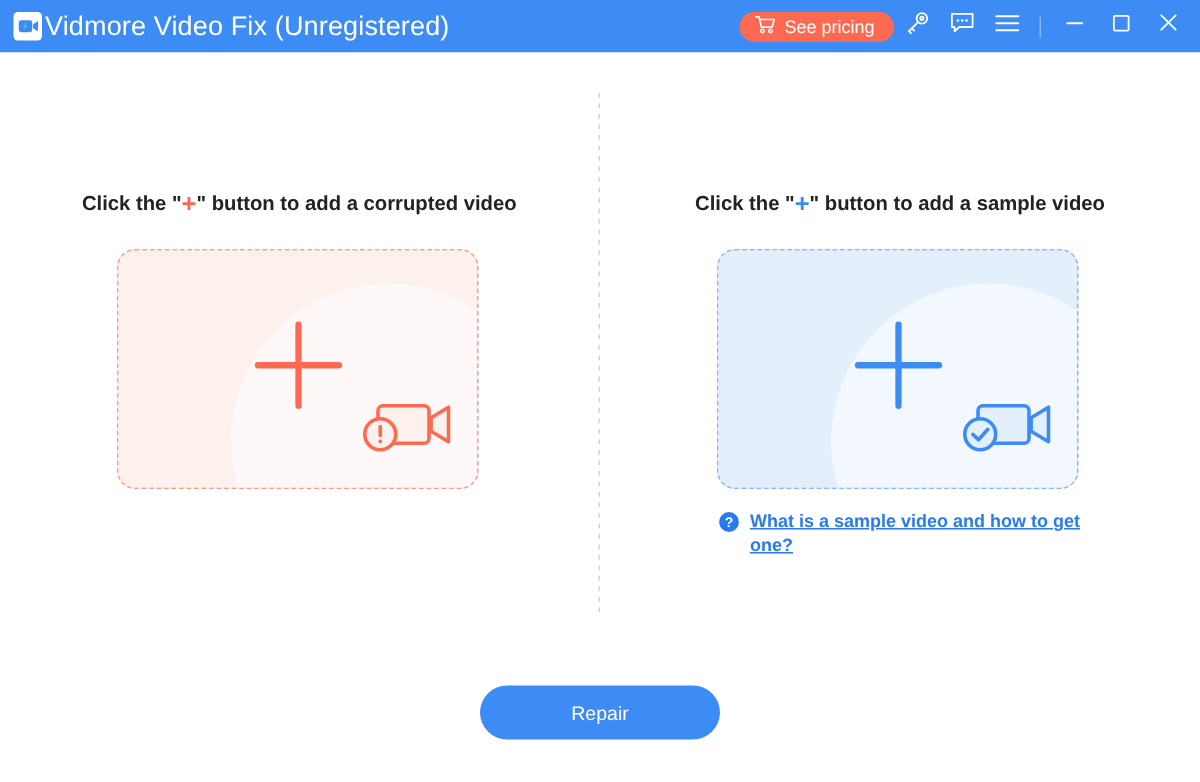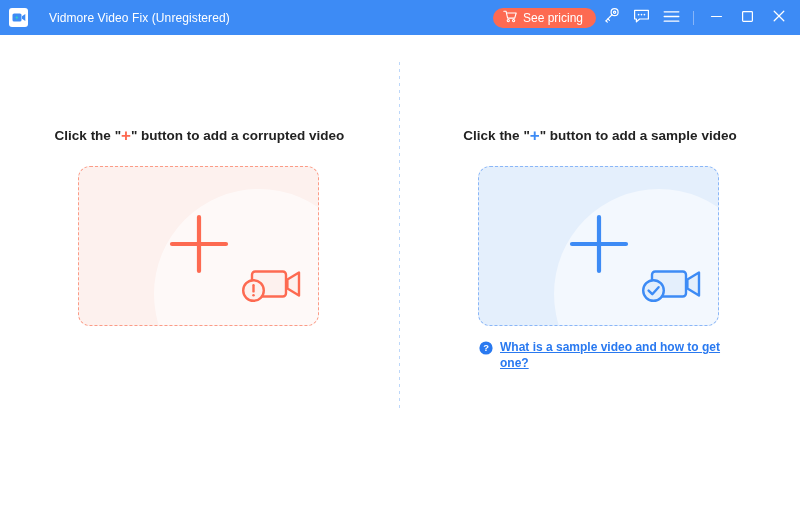--- a/index.html
+++ b/index.html
@@ -36,23 +36,23 @@
     margin-left: 9px;
     border-radius: 3px;
     background: #ffffff;
     display: flex;
     align-items: center;
     justify-content: center;
     flex: 0 0 auto;
   }
 
   .app-title {
-    margin-left: 21px;
+    margin-left: 2px;
     color: #ffffff;
-    font-size: 12px;
+    font-size: 18px;
     letter-spacing: 0.1px;
     white-space: nowrap;
   }
 
   .titlebar-right {
     margin-left: auto;
     display: flex;
     align-items: center;
     height: 35px;
   }
@@ -387,15 +387,16 @@
         <span class="help-q">
           <svg width="14" height="14" viewBox="0 0 14 14">
             <circle cx="7" cy="7" r="6.6" fill="#2979f0"></circle>
             <text x="7" y="10.4" font-family="Liberation Sans, sans-serif" font-size="9.4" font-weight="bold" fill="#ffffff" text-anchor="middle">?</text>
           </svg>
         </span>
         <span class="help-text">What is a sample video and how to get one?</span>
       </div>
     </div>
 
+    <button class="repair-btn">Repair</button>
 
   </div>
 </div>
 
 </body></html>

